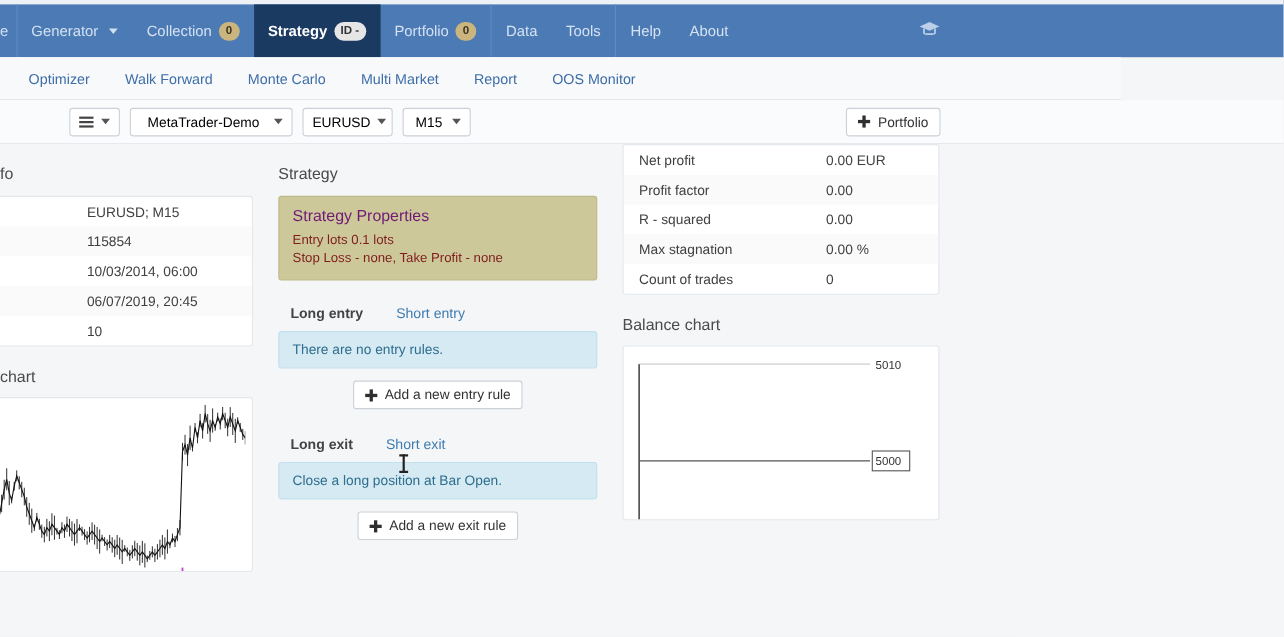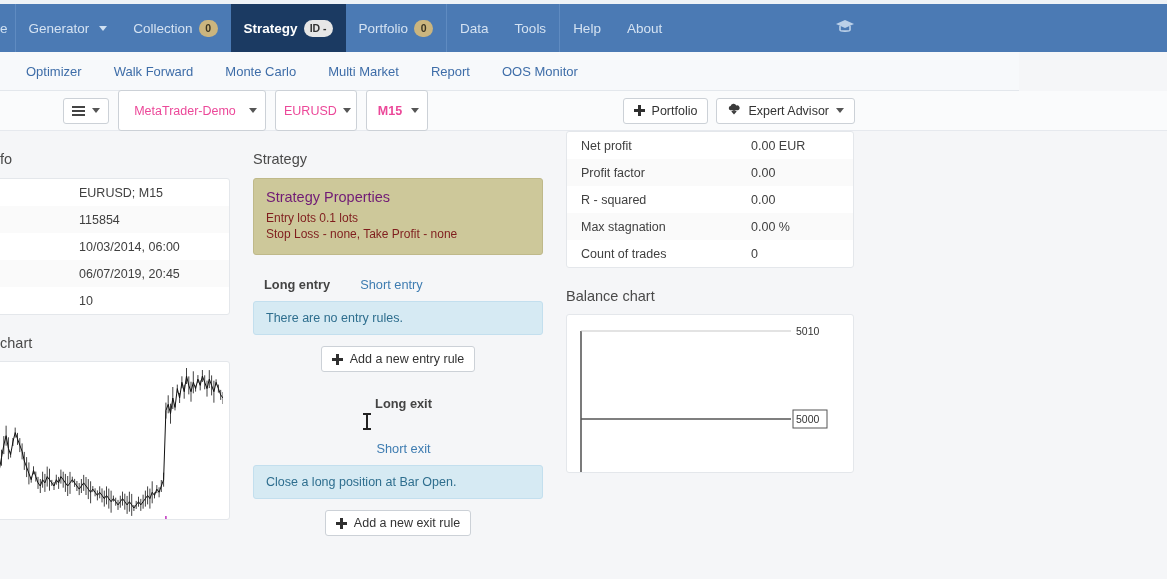--- a/index.html
+++ b/index.html
@@ -68,27 +68,27 @@
   .tb-left { display: flex; align-items: center; gap: 9px; padding-left: 63px; }
   .tb-right { margin-left: auto; display: flex; align-items: center; gap: 8px; padding-right: 312px; }
   .btn {
     display: inline-flex; align-items: center; gap: 7px;
     height: 26px; padding: 0 10px;
     background: #ffffff; border: 1px solid #ccd1d7; border-radius: 3px;
     font-size: 12.5px; color: #333; cursor: pointer; white-space: nowrap;
   }
   .select {
     display: inline-flex; align-items: center; justify-content: space-between;
-    height: 41px; background: #fff; border: 1px solid #ccd1d7; border-radius: 3px;
-    font-size: 12.5px; color: #ec4899; padding: 0 8px; cursor: pointer;
+    height: 26px; background: #fff; border: 1px solid #ccd1d7; border-radius: 3px;
+    font-size: 12.5px; color: #000000; padding: 0 8px; cursor: pointer;
   }
   .select .v { flex: 1; text-align: center; padding-right: 6px; }
   .sel-broker { width: 148px; }
   .sel-symbol { width: 82px; }
-  .sel-tf { width: 62px; font-weight: bold; }
+  .sel-tf { width: 62px; }
   .dcaret {
     width: 0; height: 0; border-left: 4px solid transparent;
     border-right: 4px solid transparent; border-top: 5px solid #555;
   }
   .hamburger { display: inline-flex; flex-direction: column; gap: 2px; }
   .hamburger i { display: block; width: 13px; height: 2px; background: #444; }
   .plus {
     position: relative; width: 11px; height: 11px; flex: none;
   }
   .plus::before, .plus::after {
@@ -245,30 +245,20 @@
       </div>
       <div class="select sel-tf">
         <span class="v">M15</span>
         <span class="dcaret"></span>
       </div>
     </div>
     <div class="tb-right">
       <div class="btn">
         <span class="plus"></span>
         <span>Portfolio</span>
-      </div>
-      <div class="btn">
-        <span>
-          <svg width="14" height="13" viewBox="0 0 14 13">
-            <path d="M3.3 7.2a2.1 2.1 0 0 1 .3-4.1 3 3 0 0 1 5.7-.6 2.4 2.4 0 0 1 1.6 4.7z" fill="#3a3a3a"></path>
-            <path d="M7 5.6v4.2M4.9 8.1 7 10.4l2.1-2.3" stroke="#3a3a3a" stroke-width="1.5" fill="none"></path>
-          </svg>
-        </span>
-        <span>Expert Advisor</span>
-        <span class="dcaret"></span>
       </div>
     </div>
   </div>
 
   <div class="col col-left">
     <h3 class="section-title" style="padding-left:58px;">fo</h3>
     <div class="panel">
       <div class="info-row">
         <span class="k"></span>
         <span class="v">EURUSD; M15</span>
@@ -556,21 +546,21 @@
       <span class="tab-off">Short entry</span>
     </div>
     <div class="alert">There are no entry rules.</div>
     <div class="btnwrap">
       <div class="btn">
         <span class="plus"></span>
         <span>Add a new entry rule</span>
       </div>
     </div>
 
-    <div class="tabrow" style="margin-top:24px;flex-direction:column;">
+    <div class="tabrow" style="margin-top:24px;">
       <span class="tab-on">Long exit</span>
       <span class="tab-off">Short exit</span>
     </div>
     <div class="alert">Close a long position at Bar Open.</div>
     <div class="btnwrap">
       <div class="btn">
         <span class="plus"></span>
         <span>Add a new exit rule</span>
       </div>
     </div>

